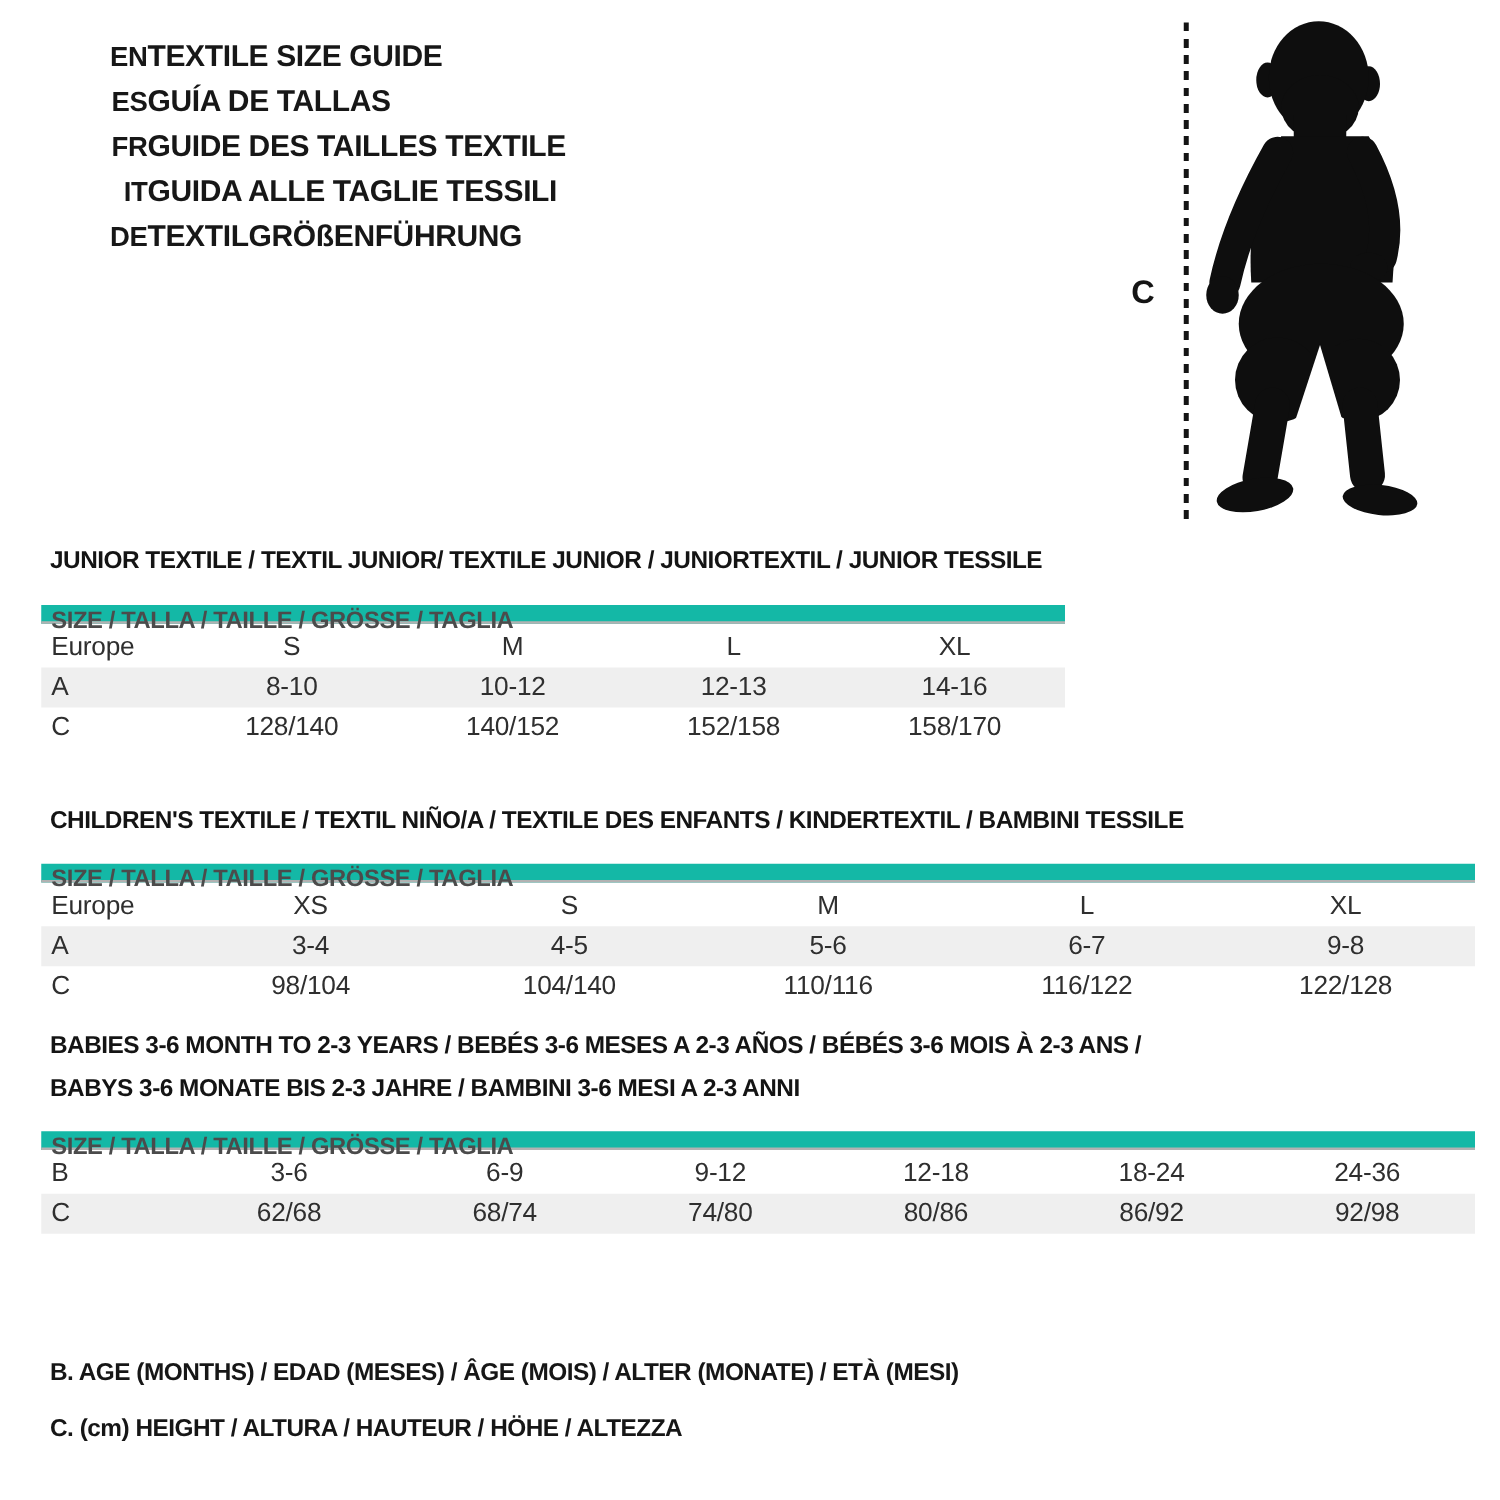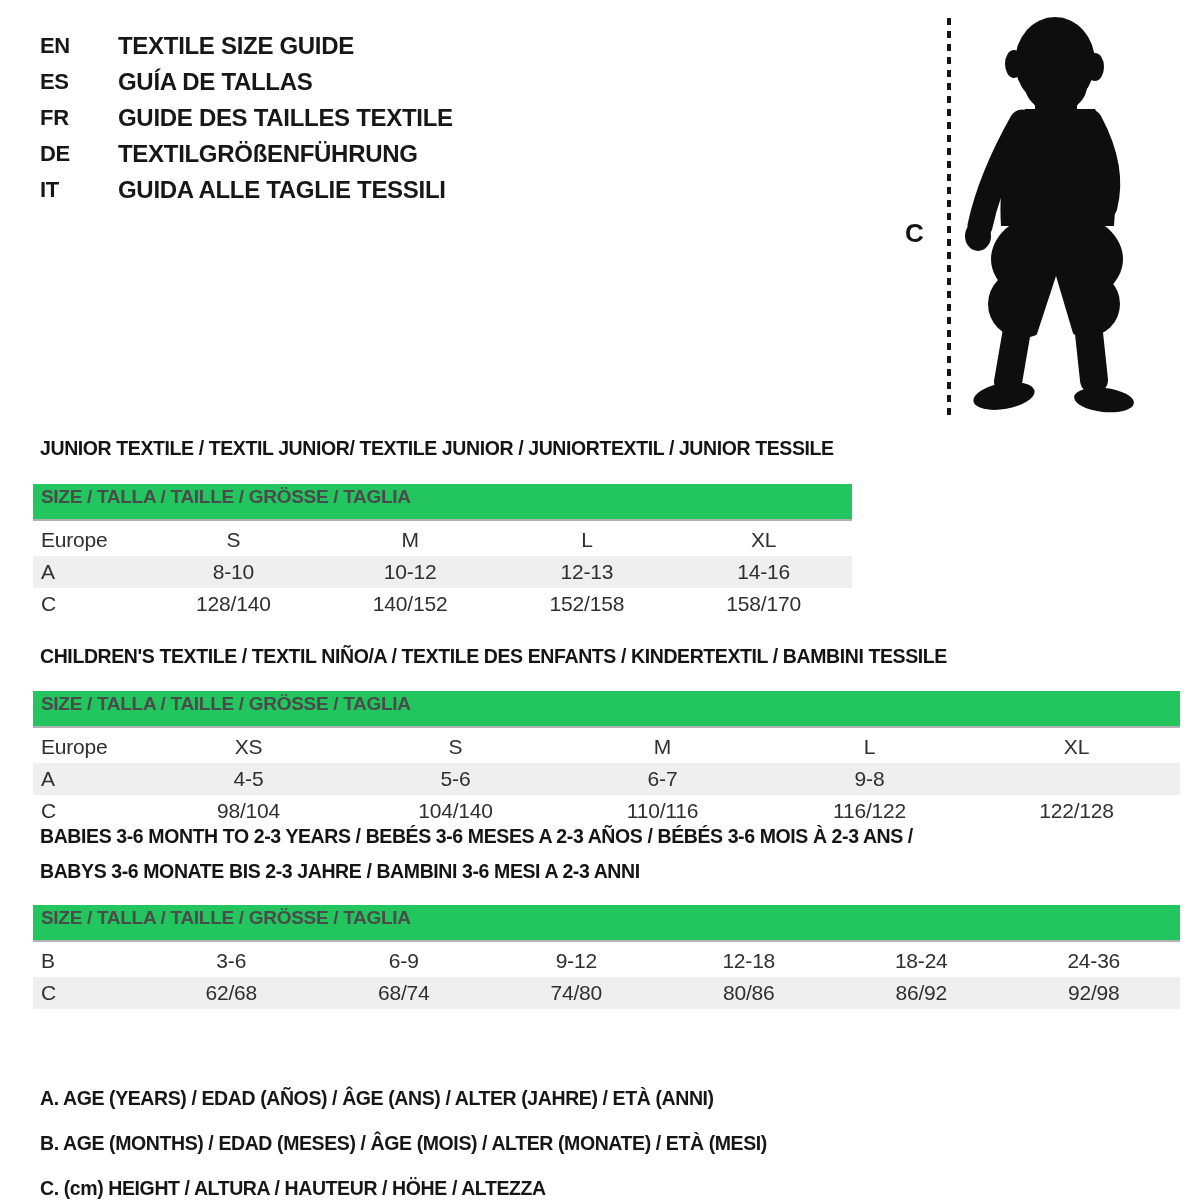--- a/index.html
+++ b/index.html
@@ -7,21 +7,21 @@
   .page {
     position:relative;
     width:1200px; height:1200px;
     background:#ffffff;
     font-family:"Liberation Sans", sans-serif;
     overflow:hidden;
     color:#141414;
   }
   
   .lang-list { position:absolute; left:40px; top:28px; }
-  .lang-row { display:flex; height:36px; line-height:36px; }
+  .lang-row { display:flex; height:36px; line-height:36px;text-align:right; }
   .lang-code {
     width:78px; font-weight:700; font-size:22px; letter-spacing:-0.3px; color:#171717;
   }
   .lang-title {
     font-weight:700; font-size:24px; letter-spacing:-0.3px; color:#171717;
   }
   
   .measure-line {
     position:absolute; left:947px; top:18px; width:4px; height:399px;
     background:repeating-linear-gradient(to bottom,#141414 0 7px,transparent 7px 13px);
@@ -39,21 +39,21 @@
   .sect-title {
     margin-left:7px; height:23px; line-height:23px;
     font-weight:700; font-size:19.5px; letter-spacing:-0.4px; color:#141414;
     white-space:nowrap;
   }
   .sect-1 .sect-title { margin-bottom:24px; }
   .sect-2 .sect-title { margin-bottom:23px; }
   .sect-3 .sect-title { height:35px; line-height:35px; margin-bottom:0; }
   .sect-3 .sect-title.last { margin-bottom:16px; }
   .size-bar {
-    height:37px; line-height:26px; background:#22c55e;
+    height:15px; line-height:26px; background:#14b8a6;
     box-shadow:inset 0 -2px 0 #b2b2b2;
     padding-left:8px; margin-bottom:3px;
     font-weight:700; font-size:19px; letter-spacing:-0.3px; color:#4b4b4b;
   }
   .trow {
     display:grid; height:32px; line-height:32px;
     font-size:21px; font-weight:400; letter-spacing:-0.2px; color:#2f2f2f;
   }
   .cols4 { grid-template-columns:112px repeat(4,1fr); }
   .cols5 { grid-template-columns:112px repeat(5,1fr); }
@@ -81,26 +81,26 @@
     </div>
     <div class="lang-row">
       <span class="lang-code">ES</span>
       <span class="lang-title">GUÍA DE TALLAS</span>
     </div>
     <div class="lang-row">
       <span class="lang-code">FR</span>
       <span class="lang-title">GUIDE DES TAILLES TEXTILE</span>
     </div>
     <div class="lang-row">
+      <span class="lang-code">IT</span>
+      <span class="lang-title">GUIDA ALLE TAGLIE TESSILI</span>
+    </div>
+    <div class="lang-row">
       <span class="lang-code">DE</span>
       <span class="lang-title">TEXTILGRÖßENFÜHRUNG</span>
-    </div>
-    <div class="lang-row">
-      <span class="lang-code">IT</span>
-      <span class="lang-title">GUIDA ALLE TAGLIE TESSILI</span>
     </div>
   </div>
 
   <div class="measure-line"></div>
   <div class="measure-label">C</div>
   <svg class="silhouette" width="178" height="404" viewBox="0 0 178 404">
     <g fill="#0e0e0e">
 
       <ellipse cx="52" cy="50" rx="9" ry="14"></ellipse>
       <ellipse cx="133" cy="53" rx="9" ry="14"></ellipse>
@@ -164,20 +164,21 @@
     <div class="trow cols5">
       <div class="tlabel">Europe</div>
       <div class="tcell">XS</div>
       <div class="tcell">S</div>
       <div class="tcell">M</div>
       <div class="tcell">L</div>
       <div class="tcell">XL</div>
     </div>
     <div class="trow cols5 shaded">
       <div class="tlabel">A</div>
+      <div class="tcell">3-4</div>
       <div class="tcell">4-5</div>
       <div class="tcell">5-6</div>
       <div class="tcell">6-7</div>
       <div class="tcell">9-8</div>
     </div>
     <div class="trow cols5">
       <div class="tlabel">C</div>
       <div class="tcell">98/104</div>
       <div class="tcell">104/140</div>
       <div class="tcell">110/116</div>
@@ -204,18 +205,17 @@
       <div class="tcell">62/68</div>
       <div class="tcell">68/74</div>
       <div class="tcell">74/80</div>
       <div class="tcell">80/86</div>
       <div class="tcell">86/92</div>
       <div class="tcell">92/98</div>
     </div>
   </div>
 
   <div class="legend">
-    <div class="legend-line">A. AGE (YEARS) / EDAD (AÑOS) / ÂGE (ANS) / ALTER (JAHRE) / ETÀ (ANNI)</div>
     <div class="legend-line">B. AGE (MONTHS) / EDAD (MESES) / ÂGE (MOIS) / ALTER (MONATE) / ETÀ (MESI)</div>
     <div class="legend-line">C. (cm) HEIGHT / ALTURA / HAUTEUR / HÖHE / ALTEZZA</div>
   </div>
 
 </div>
 
 </body></html>

